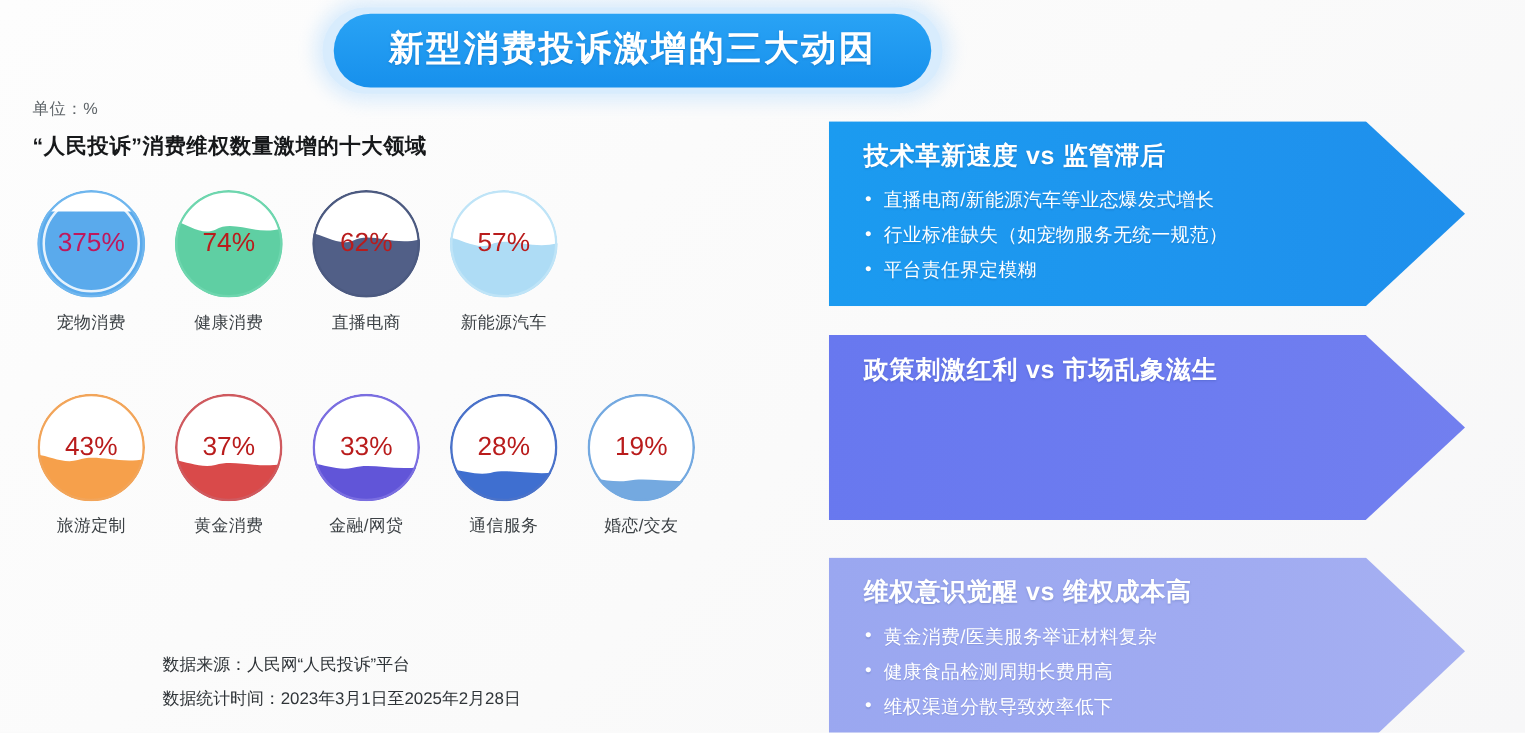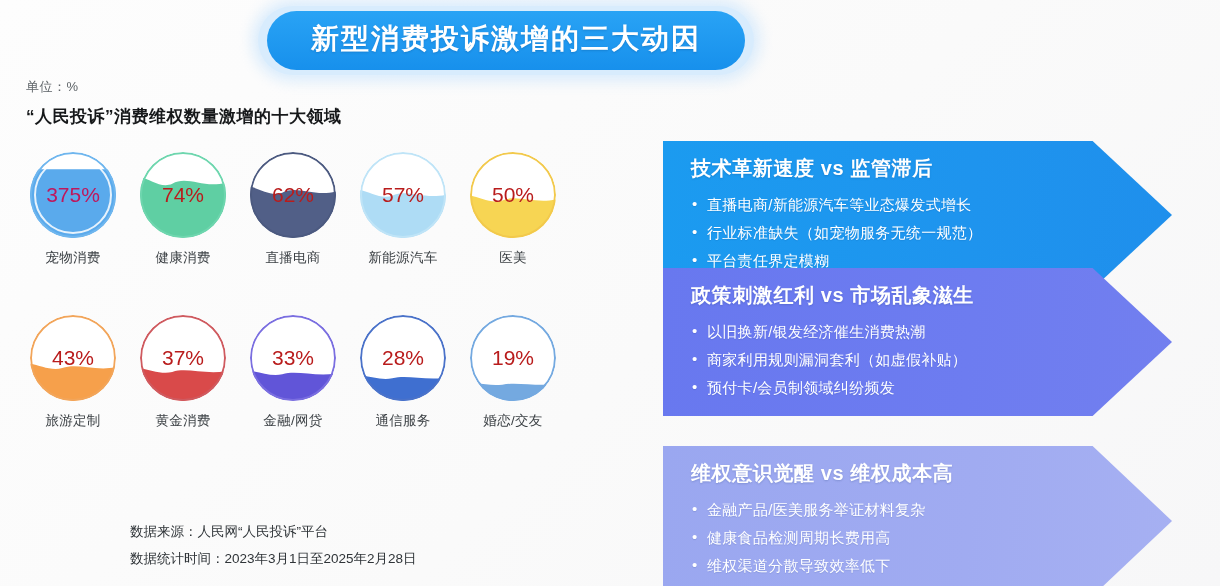--- a/index.html
+++ b/index.html
@@ -61,21 +61,21 @@
     padding:14px 0 12px 28px;
     filter:drop-shadow(0 2px 5px rgba(120,130,160,.18));
   }
   .arrow h3 { font-size:20px; font-weight:bold; color:#fff; letter-spacing:.6px;
               margin-bottom:9px; text-shadow:0 1px 2px rgba(0,40,90,.18); }
   .arrow ul { list-style:none; }
   .arrow li { font-size:15px; color:#fff; line-height:28px; letter-spacing:.3px;
               position:relative; padding-left:16px; text-shadow:0 1px 1px rgba(0,40,90,.12); }
   .arrow li::before { content:"•"; position:absolute; left:1px; top:-1px; font-size:15px; }
 
-  #arrow-0 { top:97px;  height:148px; background:linear-gradient(95deg,#1b9bf0 0%,#1e94ee 60%,#1f8fec 100%);margin-top:44px; }
+  #arrow-0 { top:97px;  height:148px; background:linear-gradient(95deg,#1b9bf0 0%,#1e94ee 60%,#1f8fec 100%); }
   #arrow-1 { top:268px; height:148px; background:linear-gradient(95deg,#6878ef 0%,#6d7cf0 60%,#727fef 100%); }
   #arrow-2 { top:446px; height:150px; background:linear-gradient(95deg,#9aa7f0 0%,#a0abf1 60%,#a6b0f2 100%); }
 </style>
 </head>
 <body>
 
 <div id="root">
 
   <div class="title-wrap">
     <div class="title-glow">
@@ -129,32 +129,20 @@
           <div class="circle">
             <div class="water" style="height:63%">
               <svg viewBox="0 0 100 40" preserveAspectRatio="none">
                 <path fill="#aedcf5" d="M0,4.8 C12,1.5999999999999996 26,12.48 40,8.64 C56,2.879999999999999 74,13.760000000000002 100,6.08 L100,40 L0,40 Z"></path>
               </svg>
             </div>
             <div class="ring" style="border-color:#bfe4f7"></div>
             <div class="val">57%</div>
           </div>
           <div class="lbl">新能源汽车</div>
-        </div>
-        <div class="cell">
-          <div class="circle">
-            <div class="water" style="height:56%">
-              <svg viewBox="0 0 100 40" preserveAspectRatio="none">
-                <path fill="#f7d553" d="M0,4.8 C12,1.5999999999999996 26,12.48 40,8.64 C56,2.879999999999999 74,13.760000000000002 100,6.08 L100,40 L0,40 Z"></path>
-              </svg>
-            </div>
-            <div class="ring" style="border-color:#f2c94c"></div>
-            <div class="val">50%</div>
-          </div>
-          <div class="lbl">医美</div>
         </div>
       </div>
       <div class="c-row r2">
         <div class="cell">
           <div class="circle">
             <div class="water" style="height:49%">
               <svg viewBox="0 0 100 40" preserveAspectRatio="none">
                 <path fill="#f6a04b" d="M0,4.8 C12,1.5999999999999996 26,12.48 40,8.64 C56,2.879999999999999 74,13.760000000000002 100,6.08 L100,40 L0,40 Z"></path>
               </svg>
             </div>
@@ -223,28 +211,23 @@
       <div class="arrow" id="arrow-0">
         <h3>技术革新速度 vs 监管滞后</h3>
         <ul>
           <li>直播电商/新能源汽车等业态爆发式增长</li>
           <li>行业标准缺失（如宠物服务无统一规范）</li>
           <li>平台责任界定模糊</li>
         </ul>
       </div>
       <div class="arrow" id="arrow-1">
         <h3>政策刺激红利 vs 市场乱象滋生</h3>
-        <ul>
-          <li>以旧换新/银发经济催生消费热潮</li>
-          <li>商家利用规则漏洞套利（如虚假补贴）</li>
-          <li>预付卡/会员制领域纠纷频发</li>
-        </ul>
       </div>
       <div class="arrow" id="arrow-2">
         <h3>维权意识觉醒 vs 维权成本高</h3>
         <ul>
-          <li>金融产品/医美服务举证材料复杂</li>
+          <li>黄金消费/医美服务举证材料复杂</li>
           <li>健康食品检测周期长费用高</li>
           <li>维权渠道分散导致效率低下</li>
         </ul>
       </div>
     </div>
 </div>
 
 </body></html>

